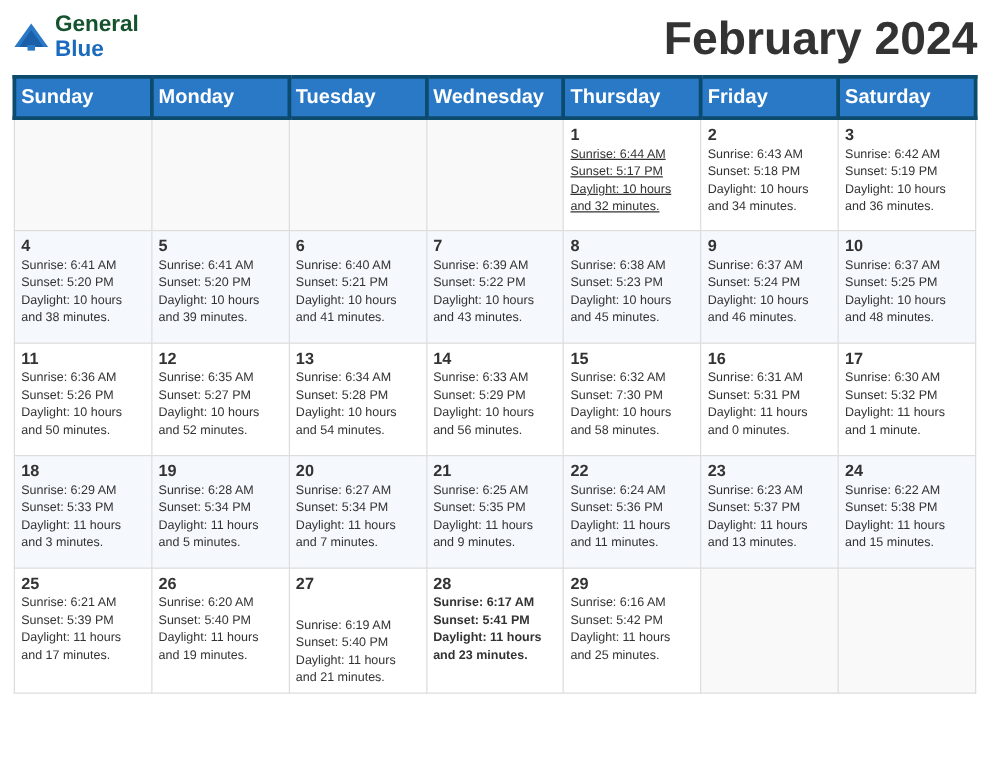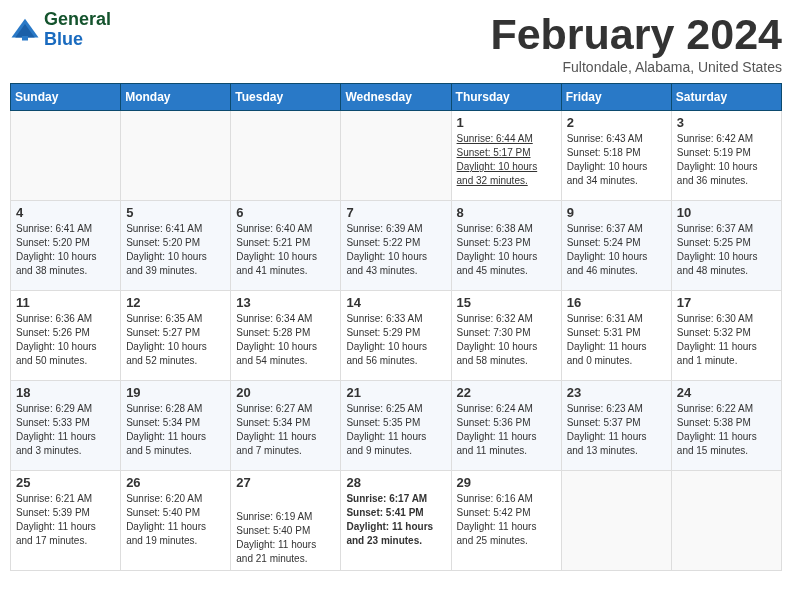--- a/index.html
+++ b/index.html
@@ -29,41 +29,41 @@
     .logo-general { color: #14532d; }
     .logo-blue { color: #1a6bbf; }
     .logo-icon {
       width: 30px;
       height: 30px;
     }
     .title-block {
       text-align: right;
     }
     .month-title {
-      font-size: 43px;
+      font-size: 37px;
       font-weight: bold;
       color: #333;
     }
     .location-title {
       font-size: 14px;
       color: #555;
     }
     .calendar-table {
       width: 100%;
       border-collapse: collapse;
       border: 1px solid #ccc;
     }
     .calendar-table th {
       background-color: #2979c7;
       color: #fff;
-      font-size: 12px;
+      font-size: 16px;
       font-weight: bold;
       padding: 6px 4px;
       text-align: left;
-      border: 1px solid #0c4a6e;
+      border: 3px solid #0c4a6e;
     }
     .calendar-table td {
       vertical-align: top;
       padding: 4px 5px;
       border: 1px solid #ddd;
       width: calc(100% / 7);
       height: 90px;
       font-size: 10.5px;
       color: #333;
       background: #fff;
@@ -98,21 +98,20 @@
       <polygon points="20,12 33,30 7,30" fill="#1a5fa8"></polygon>
       <rect x="16" y="28" width="8" height="6" fill="#2979c7"></rect>
     </svg>
     <div class="logo-text">
       <span class="logo-general">General</span><br>
       <span class="logo-blue">Blue</span>
     </div>
   </div>
   <div class="title-block">
     <div class="month-title">February 2024</div>
-    <div class="location-title">Fultondale, Alabama, United States</div>
   </div>
 </div>
 
 <table class="calendar-table">
   <thead>
     <tr>
     <th>Sunday</th>
         <th>Monday</th>
         <th>Tuesday</th>
         <th>Wednesday</th>

